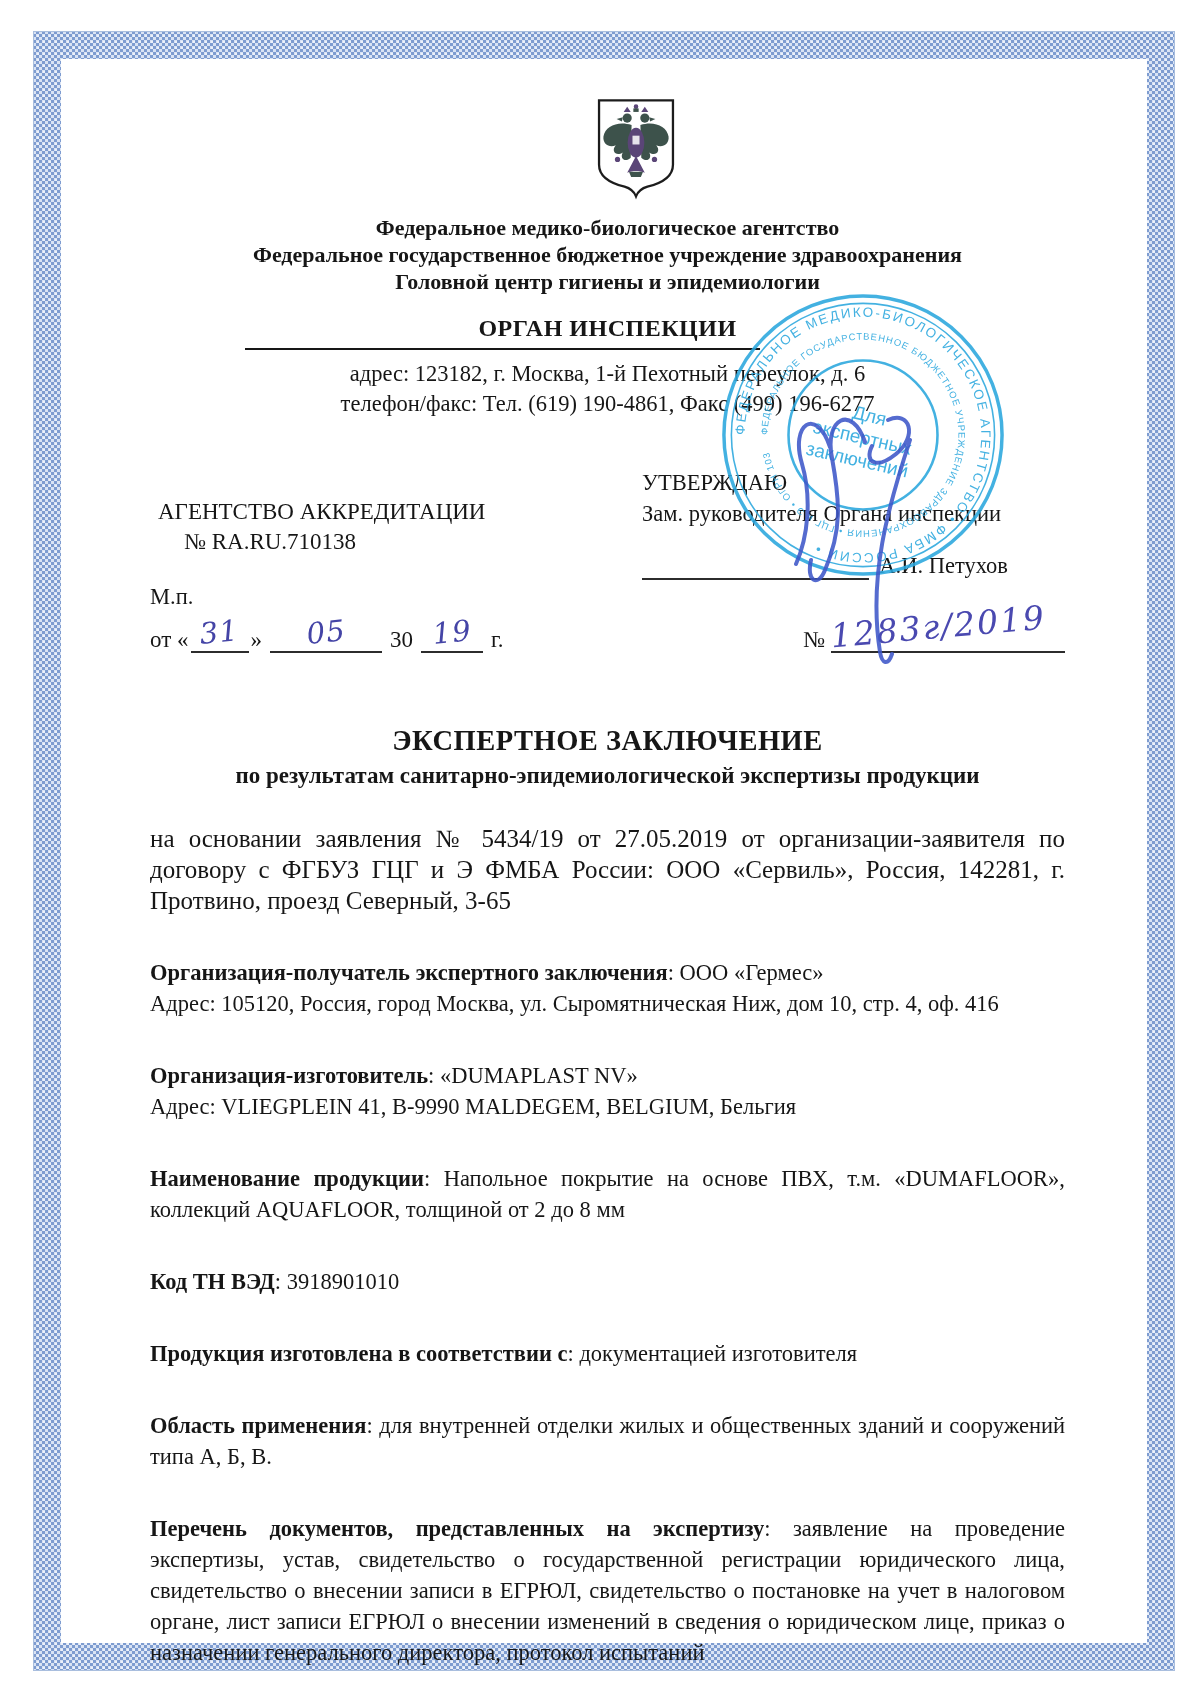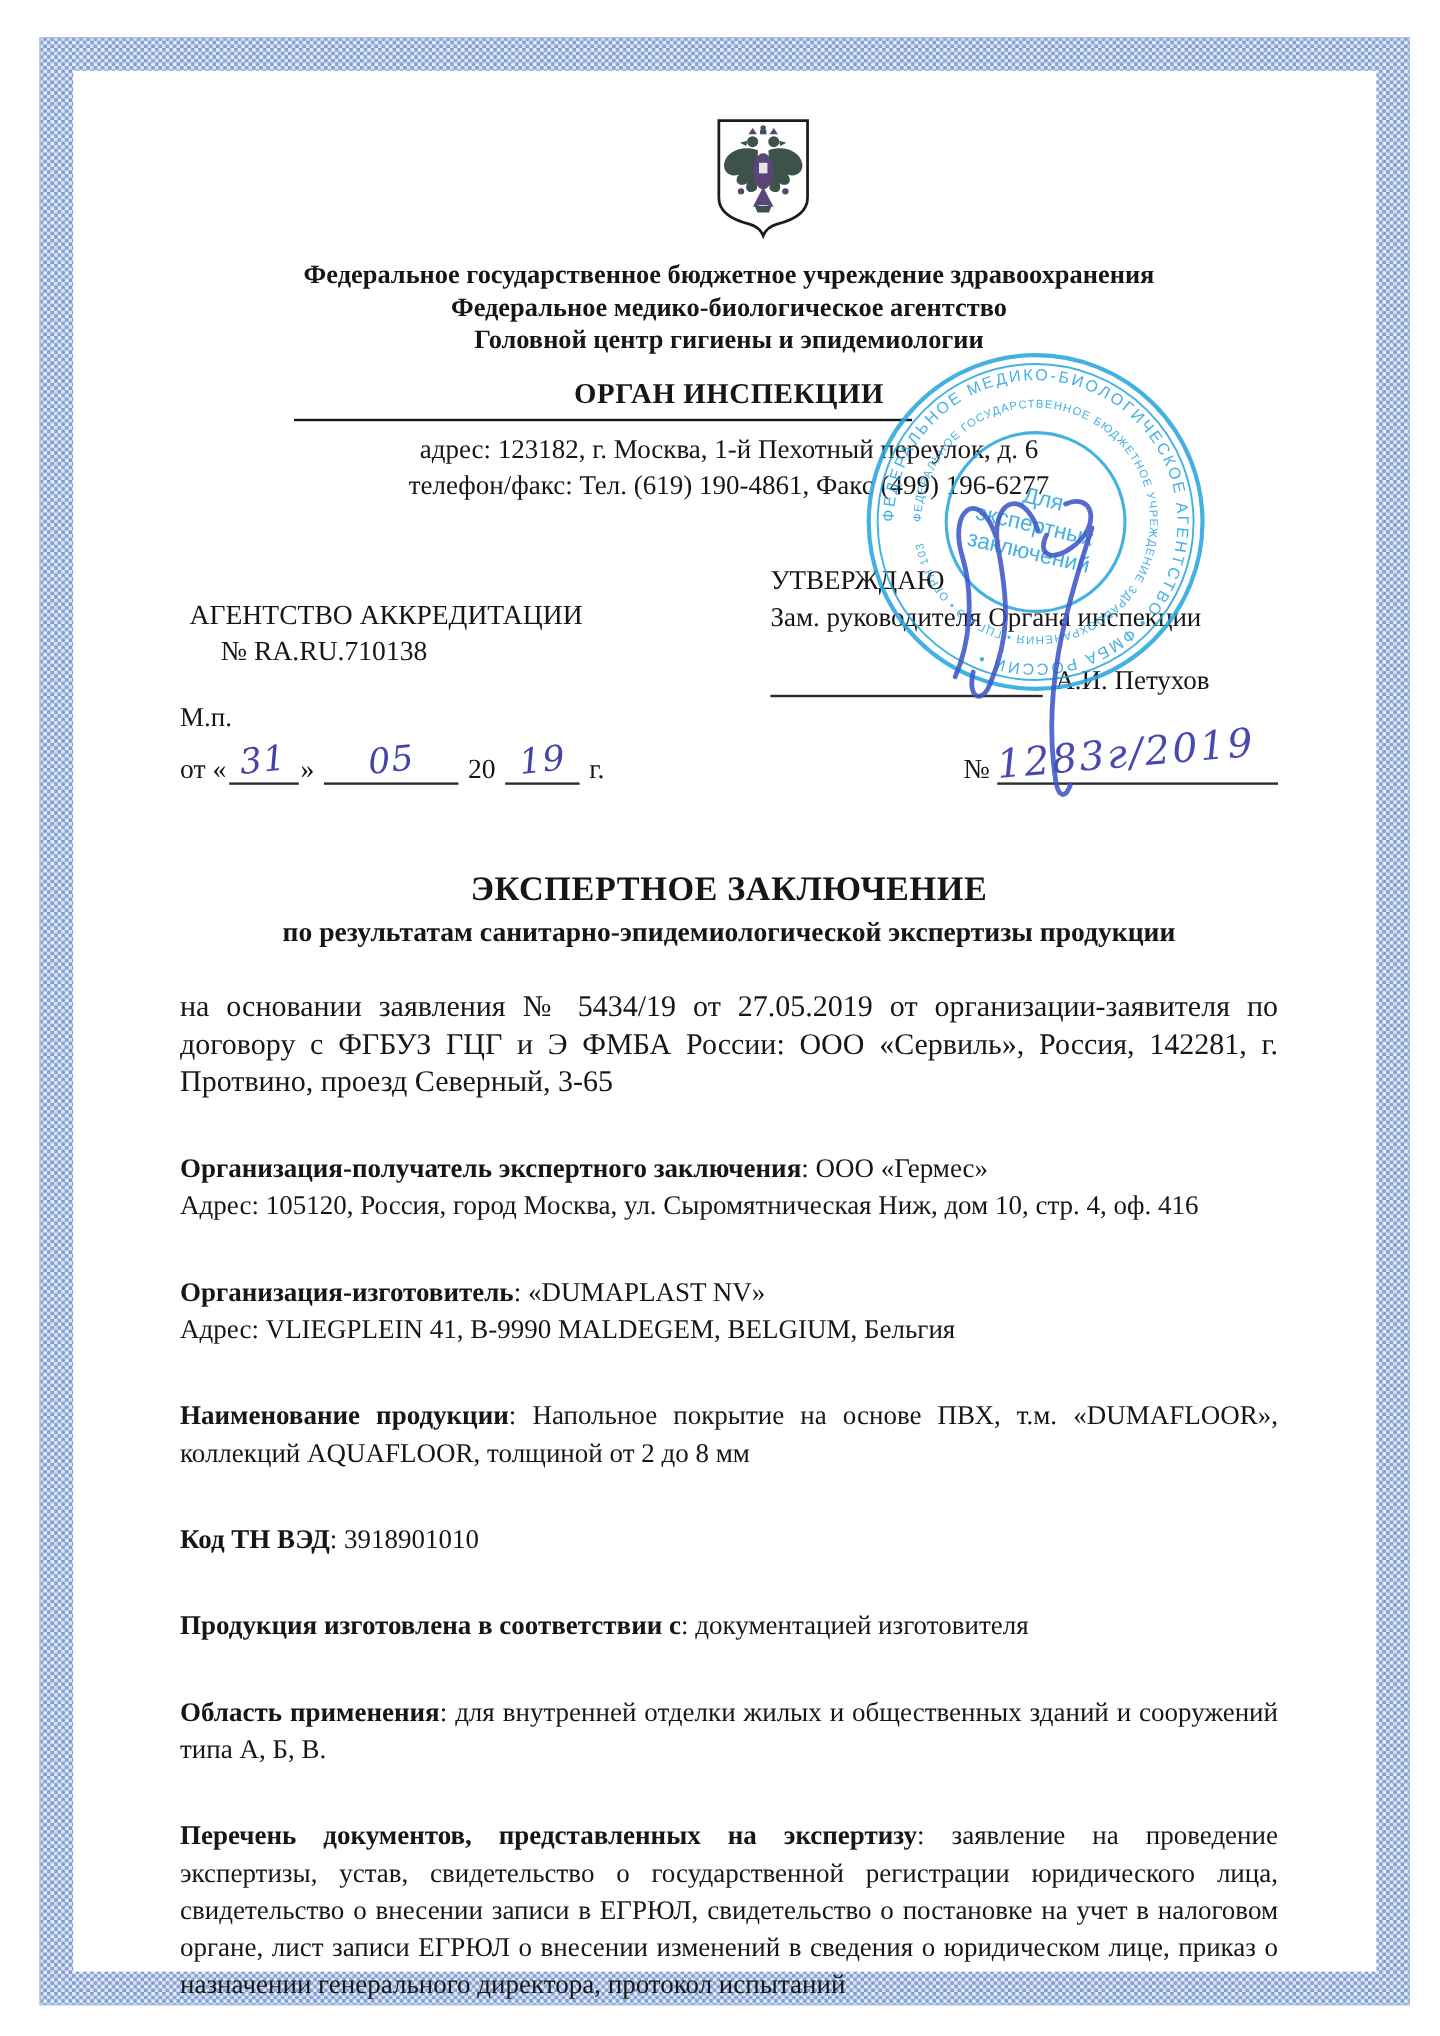--- a/index.html
+++ b/index.html
@@ -91,22 +91,22 @@
         <rect x="46" y="45" width="8" height="10" fill="#ffffff" opacity=".85"></rect>
         <path d="M50 68 L40 87 C46 84.5 54 84.5 60 87 Z" fill="#5a4577"></path>
         <path d="M42 86 h16 l-2.5 6 h-11 z" fill="#3d524b"></path>
         <circle cx="29" cy="72" r="3" fill="#5a4577"></circle>
         <circle cx="71" cy="72" r="3" fill="#5a4577"></circle>
       </g>
     </svg>
   </div>
 
   <div class="org-lines">
+    <div>Федеральное медико-биологическое агентство</div>
     <div>Федеральное государственное бюджетное учреждение здравоохранения</div>
-    <div>Федеральное медико-биологическое агентство</div>
     <div>Головной центр гигиены и эпидемиологии</div>
   </div>
 
   <div class="dept-wrap">
     <span class="dept">ОРГАН ИНСПЕКЦИИ</span>
     <span class="dept-underline"></span>
   </div>
 
   <div class="addr">
     <div>адрес: 123182, г. Москва, 1-й Пехотный переулок, д. 6</div>
@@ -128,21 +128,21 @@
     </div>
   </div>
   <div class="mp-line">М.п.</div>
 
   <div class="datenum-row">
     <div class="date-group">
       <span>от «</span>
       <span class="u u-day"><span class="hand">31</span></span>
       <span>»</span>
       <span class="u u-month"><span class="hand">05</span></span>
-      <span>20</span>
+      <span>30</span>
       <span class="u u-year"><span class="hand">19</span></span>
       <span>г.</span>
     </div>
     <div class="num-group">
       <span>№</span>
       <span class="u u-num"><span class="hand hand-num">1283г/2019</span></span>
     </div>
   </div>
 
   <div class="doc-title">ЭКСПЕРТНОЕ ЗАКЛЮЧЕНИЕ</div>

